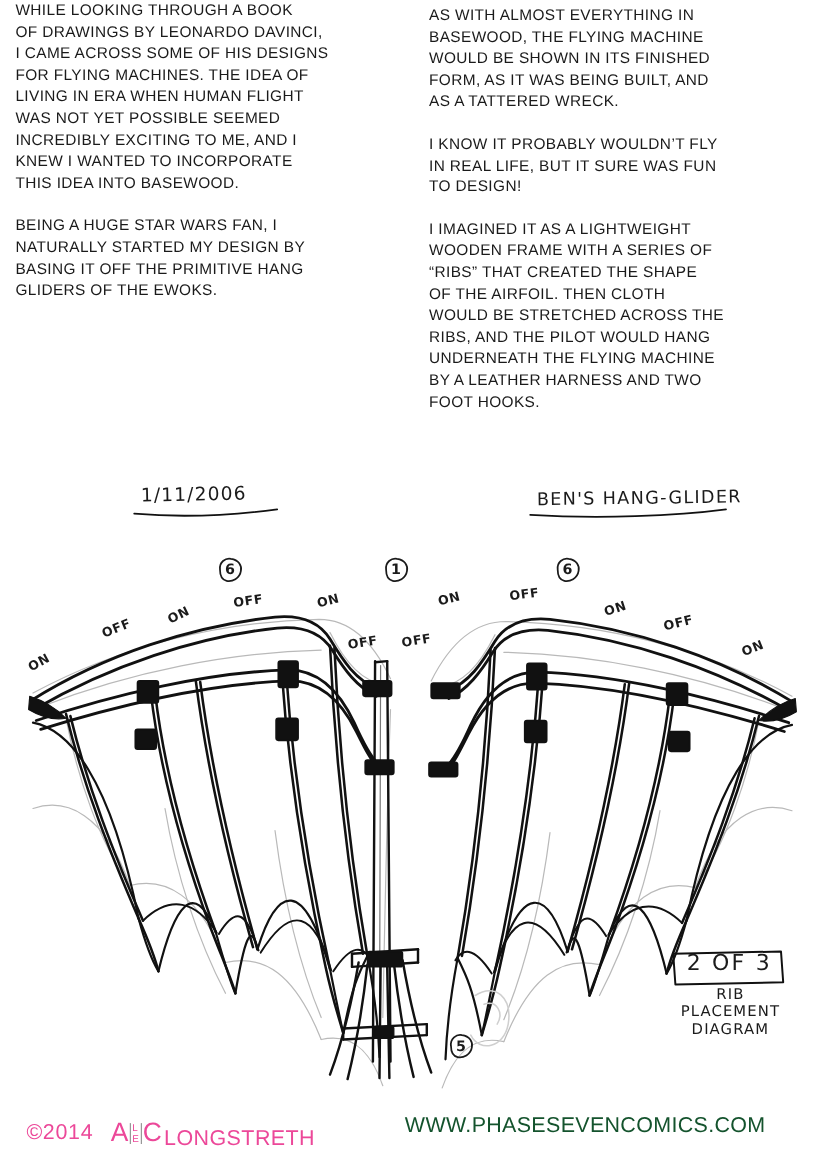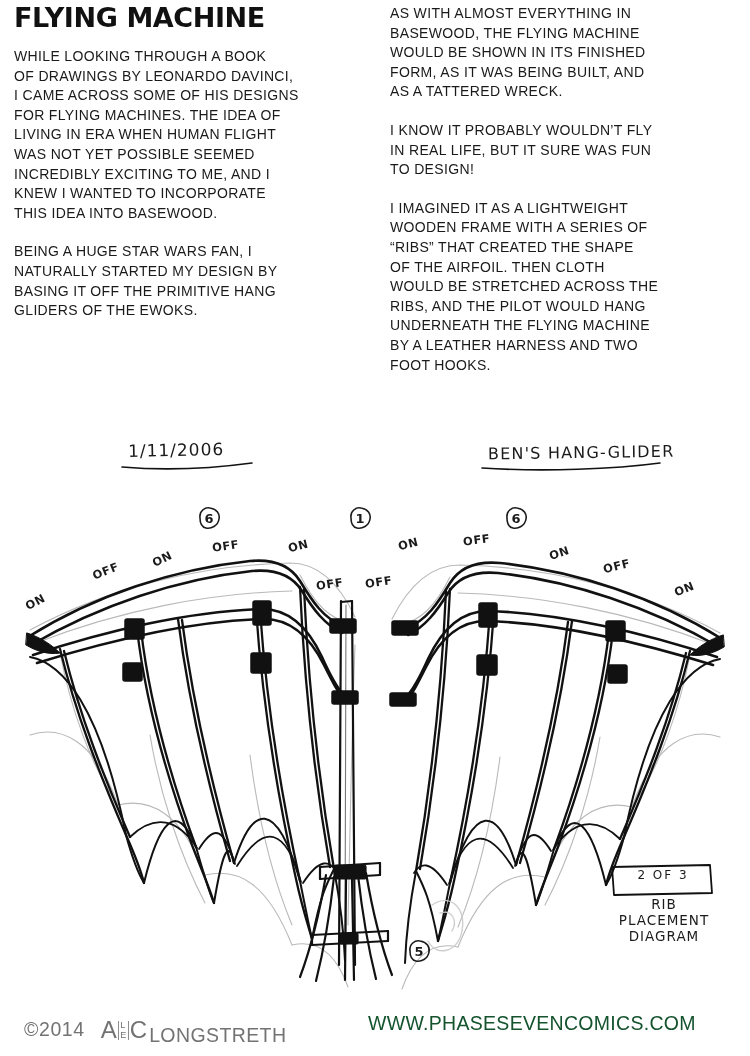--- a/index.html
+++ b/index.html
@@ -111,21 +111,21 @@
     width: 750px;
     height: 52px;
   }
   .footer-row {
     position: absolute;
     top: 8px;
     left: 24px;
     display: flex;
     align-items: center;
     gap: 0px;
-    color: #737373;
+    color: #ec4899;
     font-family: "Liberation Sans", sans-serif;
     font-size: 19.5px;
     letter-spacing: 0.6px;
   }
   .f-copy { margin-right: 16px; }
   .f-logo {
     display: inline-flex;
     align-items: center;
     margin-right: 2px;
   }
@@ -145,21 +145,20 @@
   .f-name { letter-spacing: 0.4px; margin-top: 12px; }
   .f-url  { position: absolute; top: 8px; left: 368px; letter-spacing: 0.3px;
             color: #14532d; font-size: 19.5px; font-family:"Liberation Sans", sans-serif;}
 </style>
 </head>
 <body>
 
 <div id="text-columns">
 
   <div class="column" id="col-left">
-    <h1 class="page-title">FLYING MACHINE</h1>
     <p class="para">WHILE LOOKING THROUGH A BOOK
 OF DRAWINGS BY LEONARDO DAVINCI,
 I CAME ACROSS SOME OF HIS DESIGNS
 FOR FLYING MACHINES. THE IDEA OF
 LIVING IN ERA WHEN HUMAN FLIGHT
 WAS NOT YET POSSIBLE SEEMED
 INCREDIBLY EXCITING TO ME, AND I
 KNEW I WANTED TO INCORPORATE
 THIS IDEA INTO BASEWOOD.</p>
     <p class="para">BEING A HUGE STAR WARS FAN, I
@@ -417,21 +416,21 @@
           <path d="M4 13 C 3 6, 9 2, 14 3 C 21 4, 24 9, 23 14 C 22 21, 15 24, 10 23 C 5 22, 4 18, 4 13 Z" fill="none" stroke="#1b1b1b" stroke-width="1.6"></path>
         </svg><span class="circled" style="position: absolute; left: 0px; top: 0px; width: 26px; height: 26px; display: flex; align-items: center; justify-content: center;">1</span></div>
       <div class="hand" style="left: 503px; top: 100px; position: absolute;"><svg width="26" height="26" viewBox="0 0 26 26">
           <path d="M4 13 C 3 6, 9 2, 14 3 C 21 4, 24 9, 23 14 C 22 21, 15 24, 10 23 C 5 22, 4 18, 4 13 Z" fill="none" stroke="#1b1b1b" stroke-width="1.6"></path>
         </svg><span class="circled" style="position: absolute; left: 0px; top: 0px; width: 26px; height: 26px; display: flex; align-items: center; justify-content: center;">6</span></div>
       <div class="hand" style="left: 406px; top: 533px; position: absolute;"><svg width="26" height="26" viewBox="0 0 26 26">
           <path d="M4 13 C 3 6, 9 2, 14 3 C 21 4, 24 9, 23 14 C 22 21, 15 24, 10 23 C 5 22, 4 18, 4 13 Z" fill="none" stroke="#1b1b1b" stroke-width="1.6"></path>
         </svg><span class="circled" style="position: absolute; left: 0px; top: 0px; width: 26px; height: 26px; display: flex; align-items: center; justify-content: center;">5</span></div>
     </div>
 
-  <div class="hand boxlabel" style="top:463px; left:615px; width:96px; font-size:12px; letter-spacing:2px;">2 OF 3</div>
+  <div class="hand boxlabel" style="top:463px; left:615px; width:96px; font-size:20px; letter-spacing:2px;">2 OF 3</div>
   <div class="hand boxlabel" style="top:492px; left:612px; width:104px;">RIB</div>
   <div class="hand boxlabel" style="top:508px; left:607px; width:114px;">PLACEMENT</div>
   <div class="hand boxlabel" style="top:524px; left:612px; width:104px;">DIAGRAM</div>
 </div>
 
 <div id="footer">
   <div class="footer-row">
     <span class="f-copy">©2014</span>
     <span class="f-logo">
       <span class="big">A</span>

